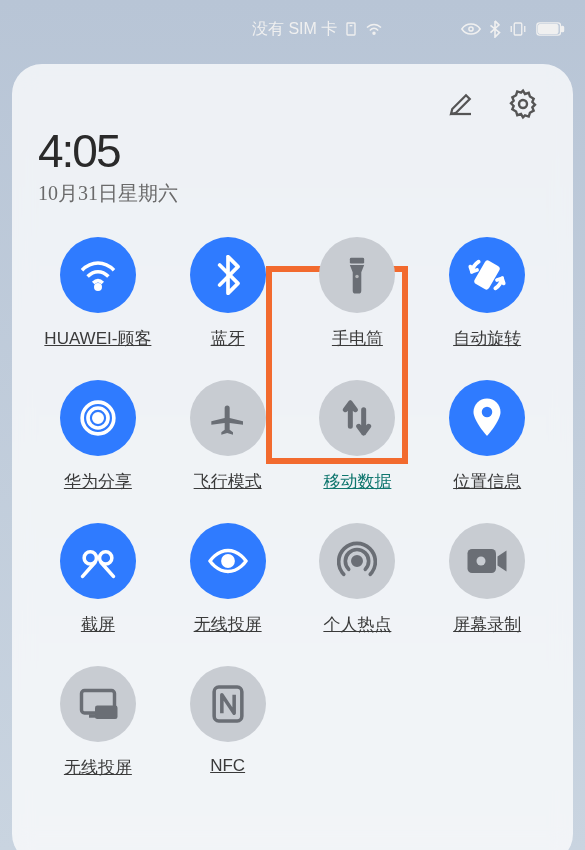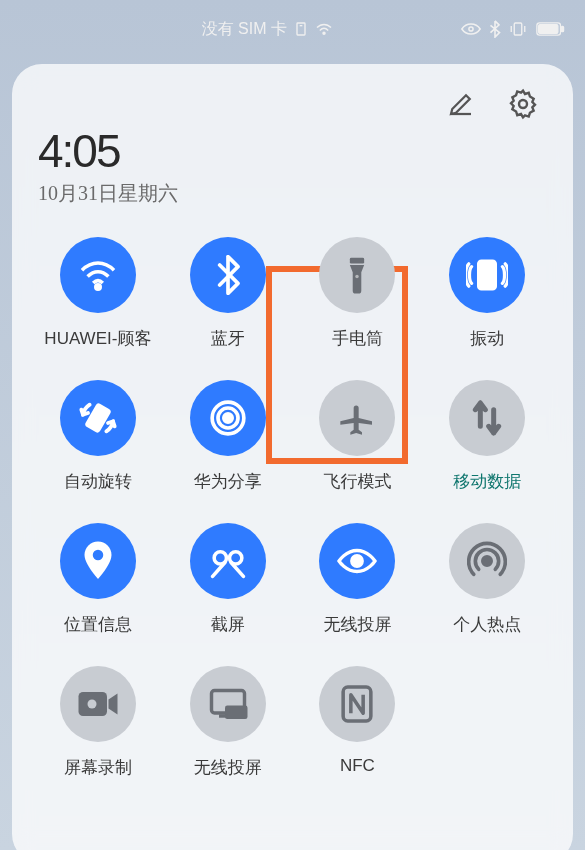--- a/index.html
+++ b/index.html
@@ -14,21 +14,21 @@
   .status-bar {
     display: flex;
     justify-content: space-between;
     align-items: center;
     padding: 10px 20px 6px 20px;
     font-size: 16px;
     color: #f0f0f0;
     height: 54px;
   }
   .status-left { flex: 1; }
-  .status-center { flex: 1; text-align: center; display: flex; align-items: center; justify-content: flex-start; gap: 6px; }
+  .status-center { flex: 1; text-align: center; display: flex; align-items: center; justify-content: flex-end; gap: 6px; }
   .status-right { flex: 1; display: flex; justify-content: flex-end; align-items:center; gap: 8px; }
   .status-icon svg { display:block; }
   .panel {
     margin: 10px 12px 0 12px;
     background: rgba(255,255,255,0.75);
     border-radius: 30px;
     padding: 22px 26px 0 26px;
     height: 800px;
     position: relative;
     backdrop-filter: blur(10px);
@@ -77,20 +77,21 @@
     justify-content: center;
   }
   .tile-icon.on { background: #2f7bff; }
   .tile-icon.off { background: #c8ccd2; }
   .tile-icon svg { display:block; }
   .tile-label {
     font-size: 17px;
     color: #3a3a3a;
     text-align: center;
     white-space: nowrap;
+    text-decoration: underline;
   }
   .tile-label.dim { color: #0f766e; }
   .highlight-box {
     position: absolute;
     border: 6px solid #f26a2e;
     top: -80px;
     left: 260px;
     width: 140px;
     height: 200px;
     pointer-events: none;
@@ -191,30 +192,20 @@
           <svg width="26" height="40" viewBox="0 0 18 28" fill="#6a6e75">
             <rect x="4" y="2" width="10" height="4" rx="1"></rect>
             <path d="M4 7h10l-2 5v13a2 2 0 0 1-2 2H8a2 2 0 0 1-2-2V12L4 7z"></path>
             <circle cx="9" cy="15" r="1.2" fill="#fff" opacity="0.5"></circle>
           </svg>
         </div>
         <div class="tile-label">手电筒</div>
       </div>
       <div class="tile">
         <div class="tile-icon on">
-          <svg width="42" height="36" viewBox="0 0 30 24" fill="none" stroke="#ffffff" stroke-width="2.3">
-            <rect x="9" y="2" width="12" height="20" rx="2" fill="#ffffff"></rect>
-            <path d="M4 6c-2 2-2 10 0 12M2 4c-3 3-3 13 0 16" stroke-linecap="round"></path>
-            <path d="M26 6c2 2 2 10 0 12M28 4c3 3 3 13 0 16" stroke-linecap="round"></path>
-          </svg>
-        </div>
-        <div class="tile-label">振动</div>
-      </div>
-      <div class="tile">
-        <div class="tile-icon on">
           <svg width="40" height="40" viewBox="0 0 24 24" fill="none" stroke="#ffffff" stroke-width="2.3">
             <rect x="7" y="4" width="10" height="16" rx="2" transform="rotate(30 12 12)" fill="#ffffff" stroke="none"></rect>
             <path d="M3 10a9 9 0 0 1 4-6M21 14a9 9 0 0 1-4 6" stroke-linecap="round"></path>
             <path d="M2 7l1 3 3-1M22 17l-1-3-3 1" stroke-linecap="round"></path>
           </svg>
         </div>
         <div class="tile-label">自动旋转</div>
       </div>
       <div class="tile">
         <div class="tile-icon on">

